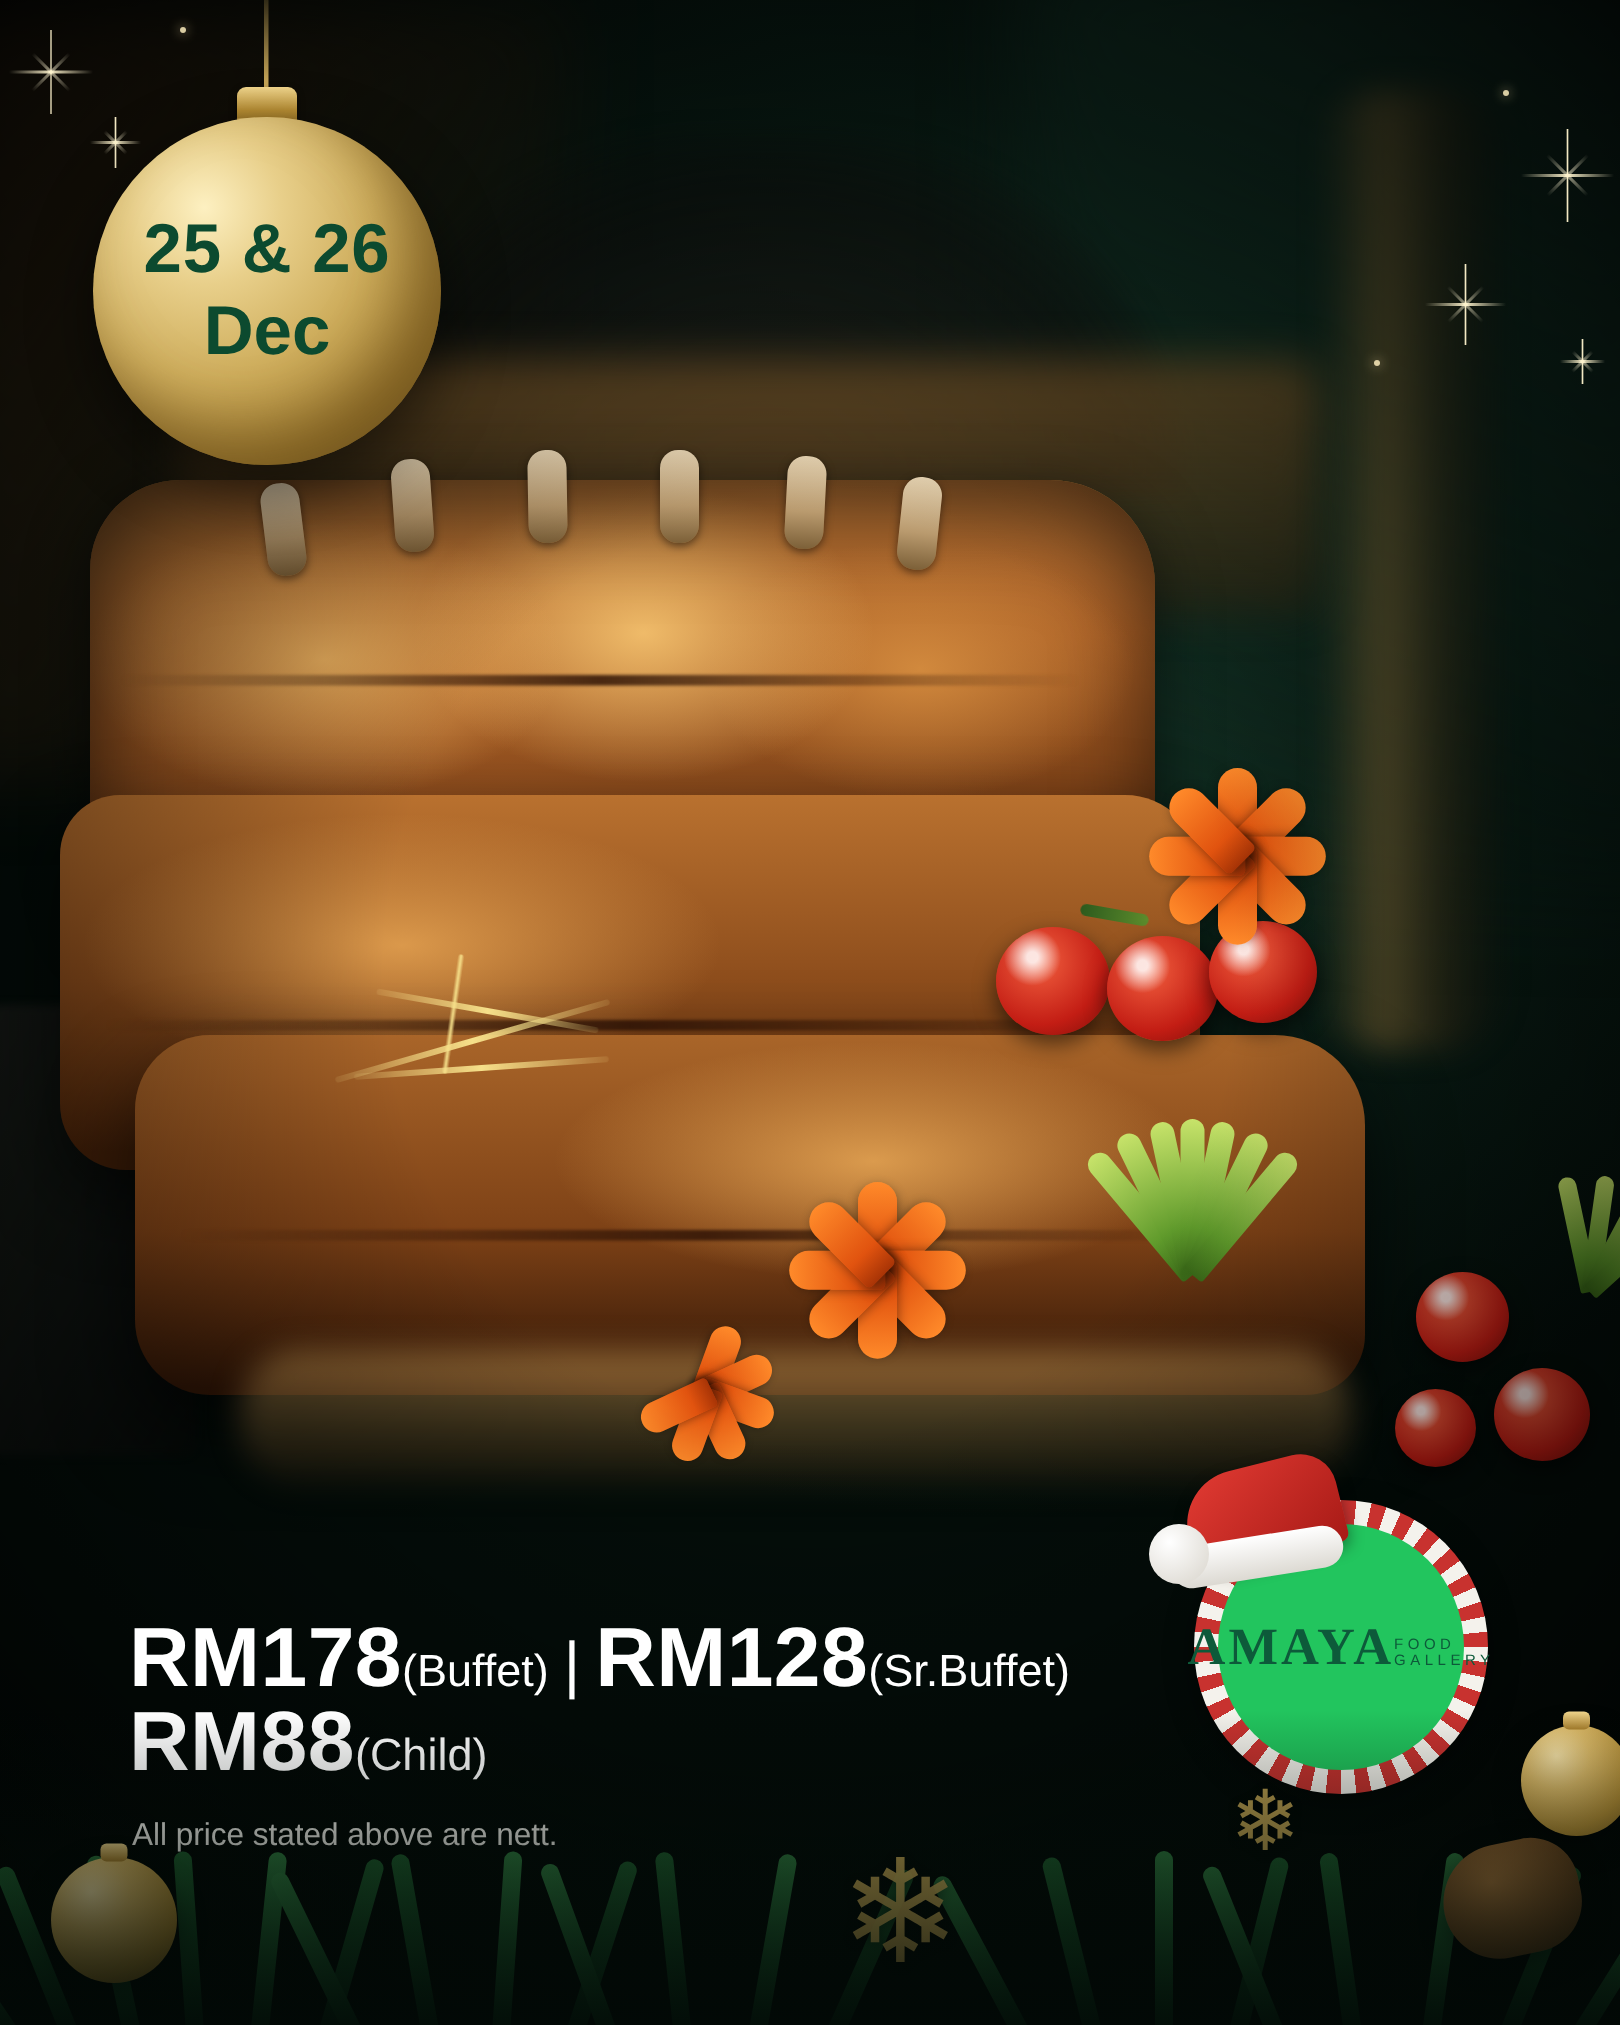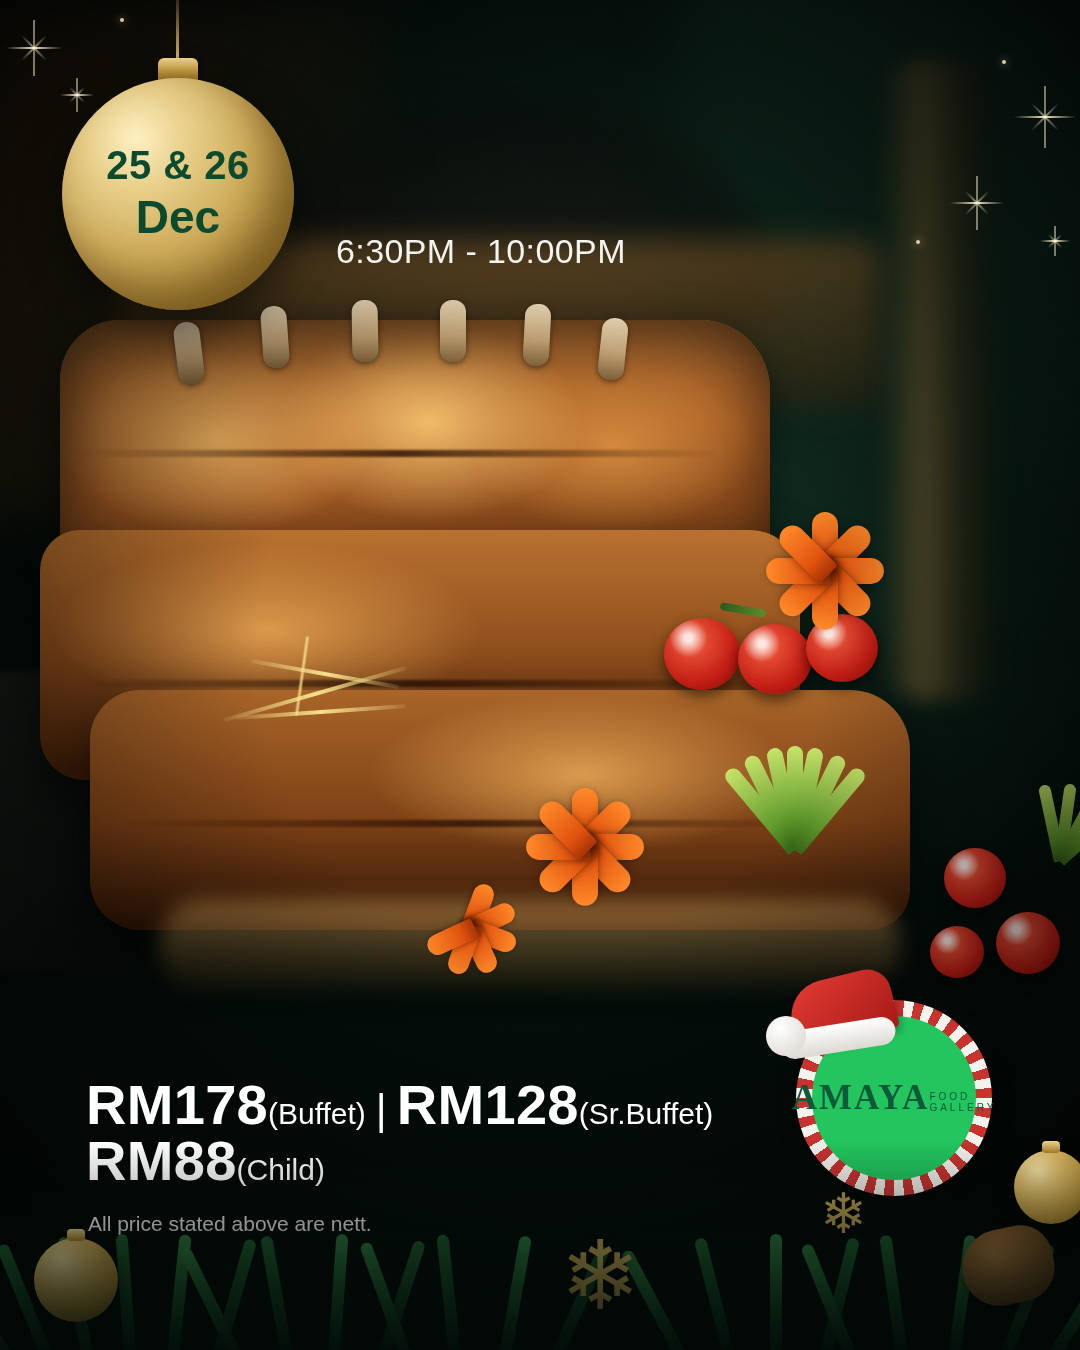--- a/index.html
+++ b/index.html
@@ -185,21 +185,21 @@
   }
   .bauble {
     position:absolute; left:10px; top:78px; width:232px; height:232px;
     border-radius:50%;
     background:
       radial-gradient(circle at 32% 26%, #fdf0c1 0%, #e8cf8a 22%, #cfae5d 48%, #a98435 74%, #7d5e21 100%);
     box-shadow:0 14px 40px rgba(0,0,0,0.55), inset -18px -22px 40px rgba(90,64,18,0.55);
     display:flex; flex-direction:column; align-items:center; justify-content:center;
   }
   .bauble-line1 {
-    color:#0c4a2f; font-size:40px; font-weight:700; letter-spacing:0.5px; line-height:1;
+    color:#0c4a2f; font-size:46px; font-weight:700; letter-spacing:0.5px; line-height:1;
   }
   .bauble-line2 {
     color:#0c4a2f; font-size:46px; font-weight:700; line-height:1.15; margin-top:6px;
   }
 
   
   .title {
     position:absolute; left:330px; top:82px;
     font-family:"Liberation Serif", serif;
     font-weight:700; font-size:74px; line-height:1;
@@ -436,21 +436,20 @@
 
   <div class="bauble-wrap">
     <div class="bauble-string"></div>
     <div class="bauble-cap"></div>
     <div class="bauble">
       <div class="bauble-line1">25 &amp; 26</div>
       <div class="bauble-line2">Dec</div>
     </div>
   </div>
 
-  <div class="time">6:30PM - 10:00PM</div>
 
   <div class="price-row1">
     <span class="price-big">RM178</span><span class="price-small">(Buffet)</span><span class="price-divider">|</span><span class="price-big">RM128</span><span class="price-small">(Sr.Buffet)</span>
   </div>
   <div class="price-row2">
     <span class="price-big">RM88</span><span class="price-small">(Child)</span>
   </div>
   <div class="nett">All price stated above are nett.</div>
 
   <div class="logo-badge">

